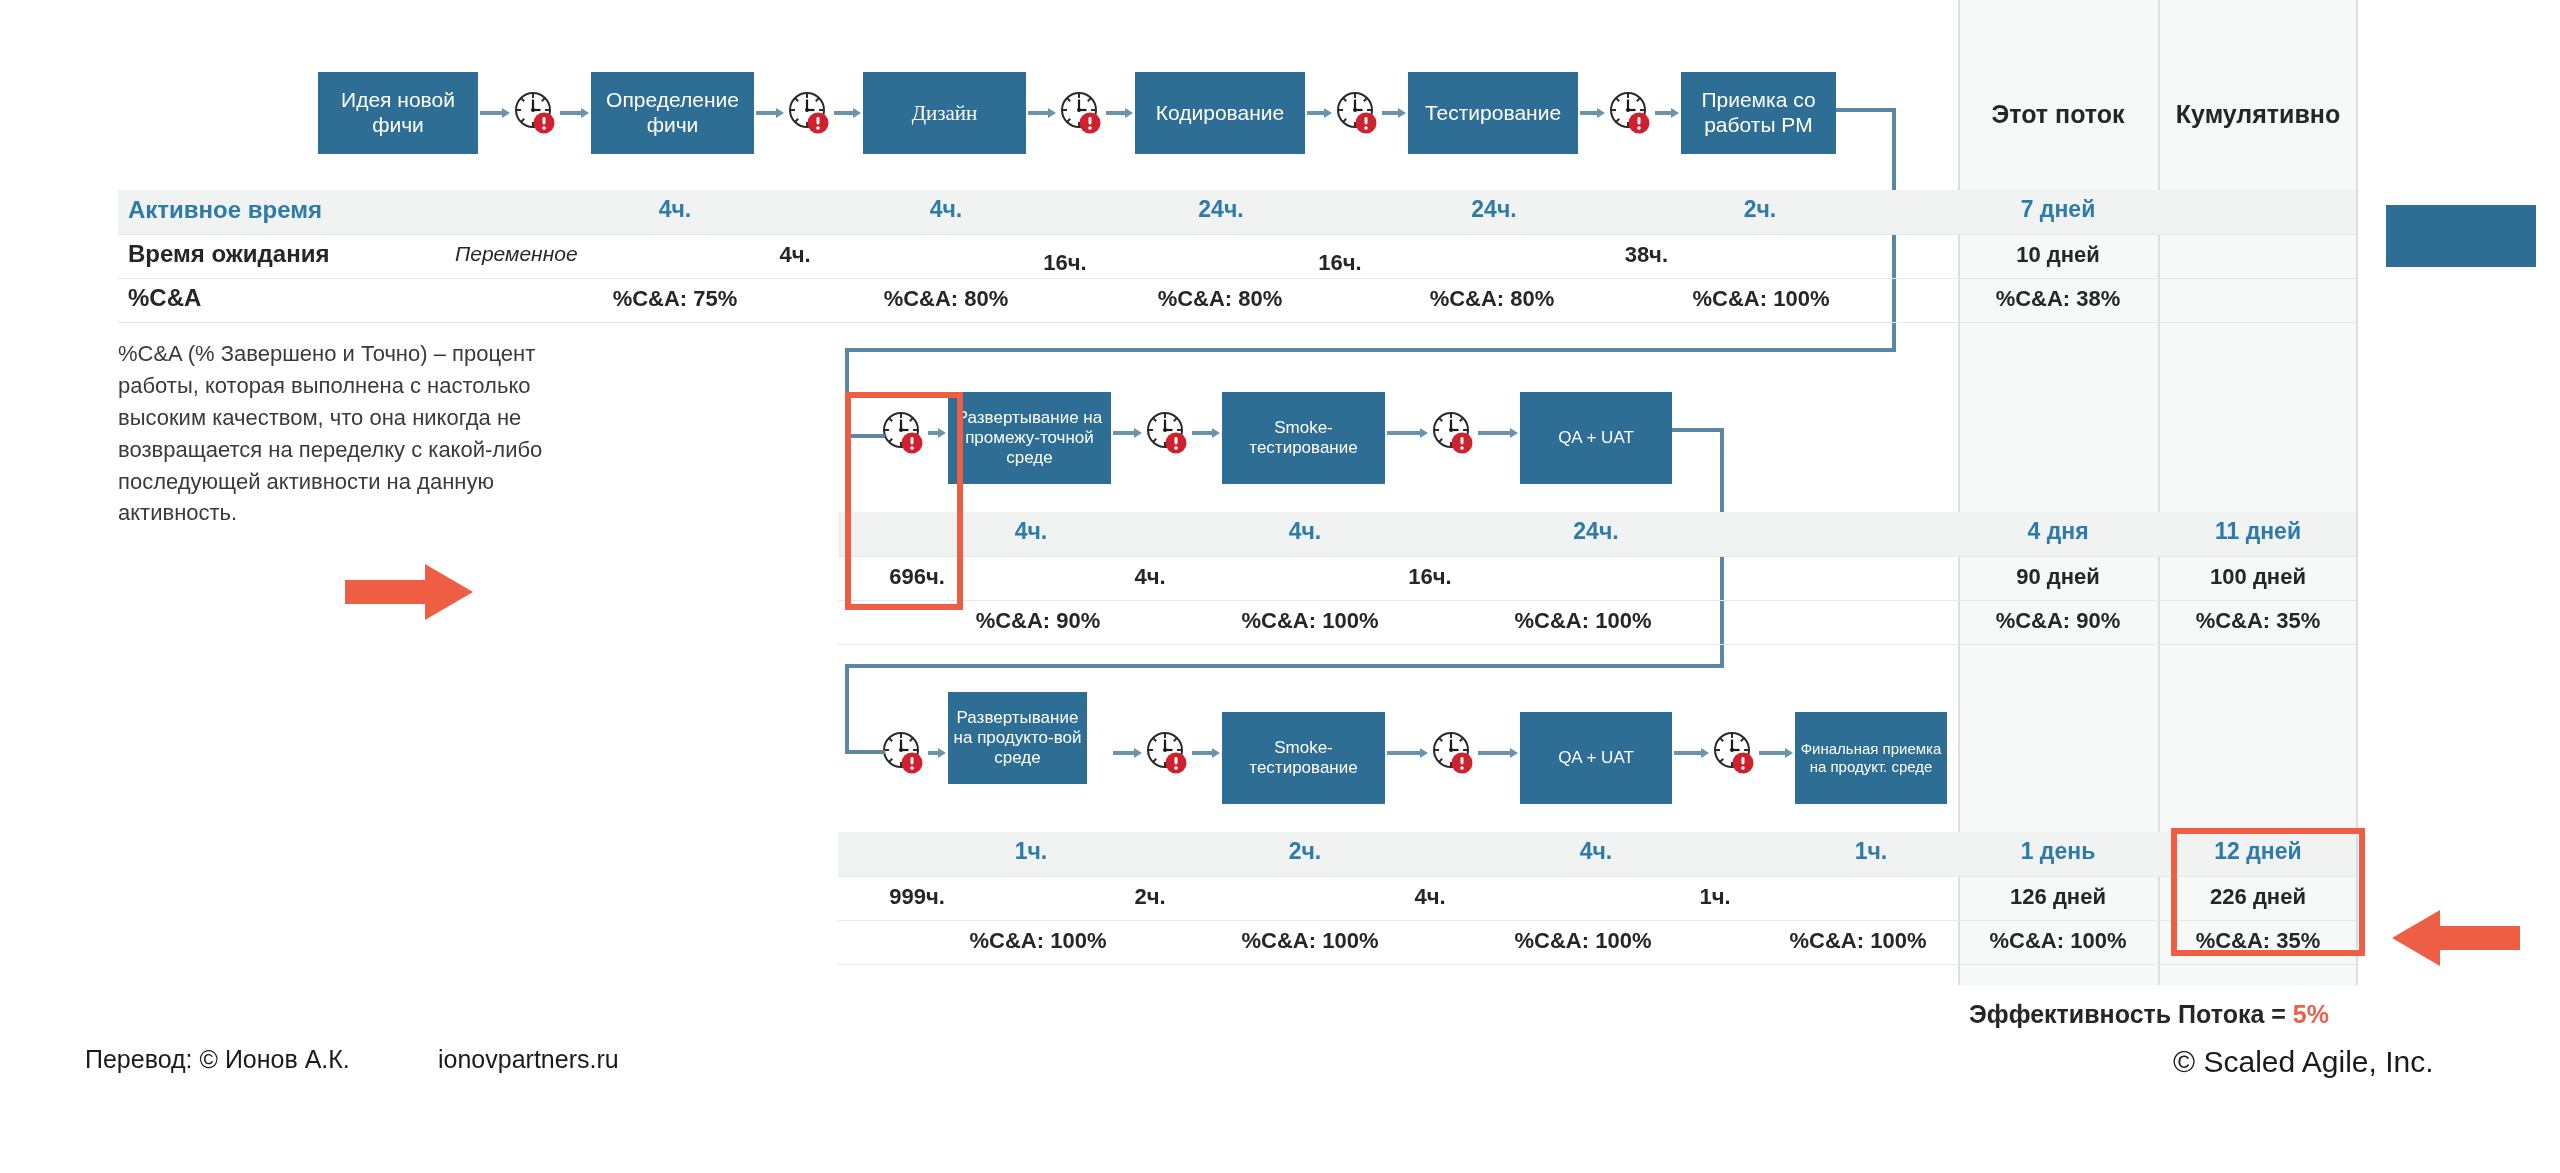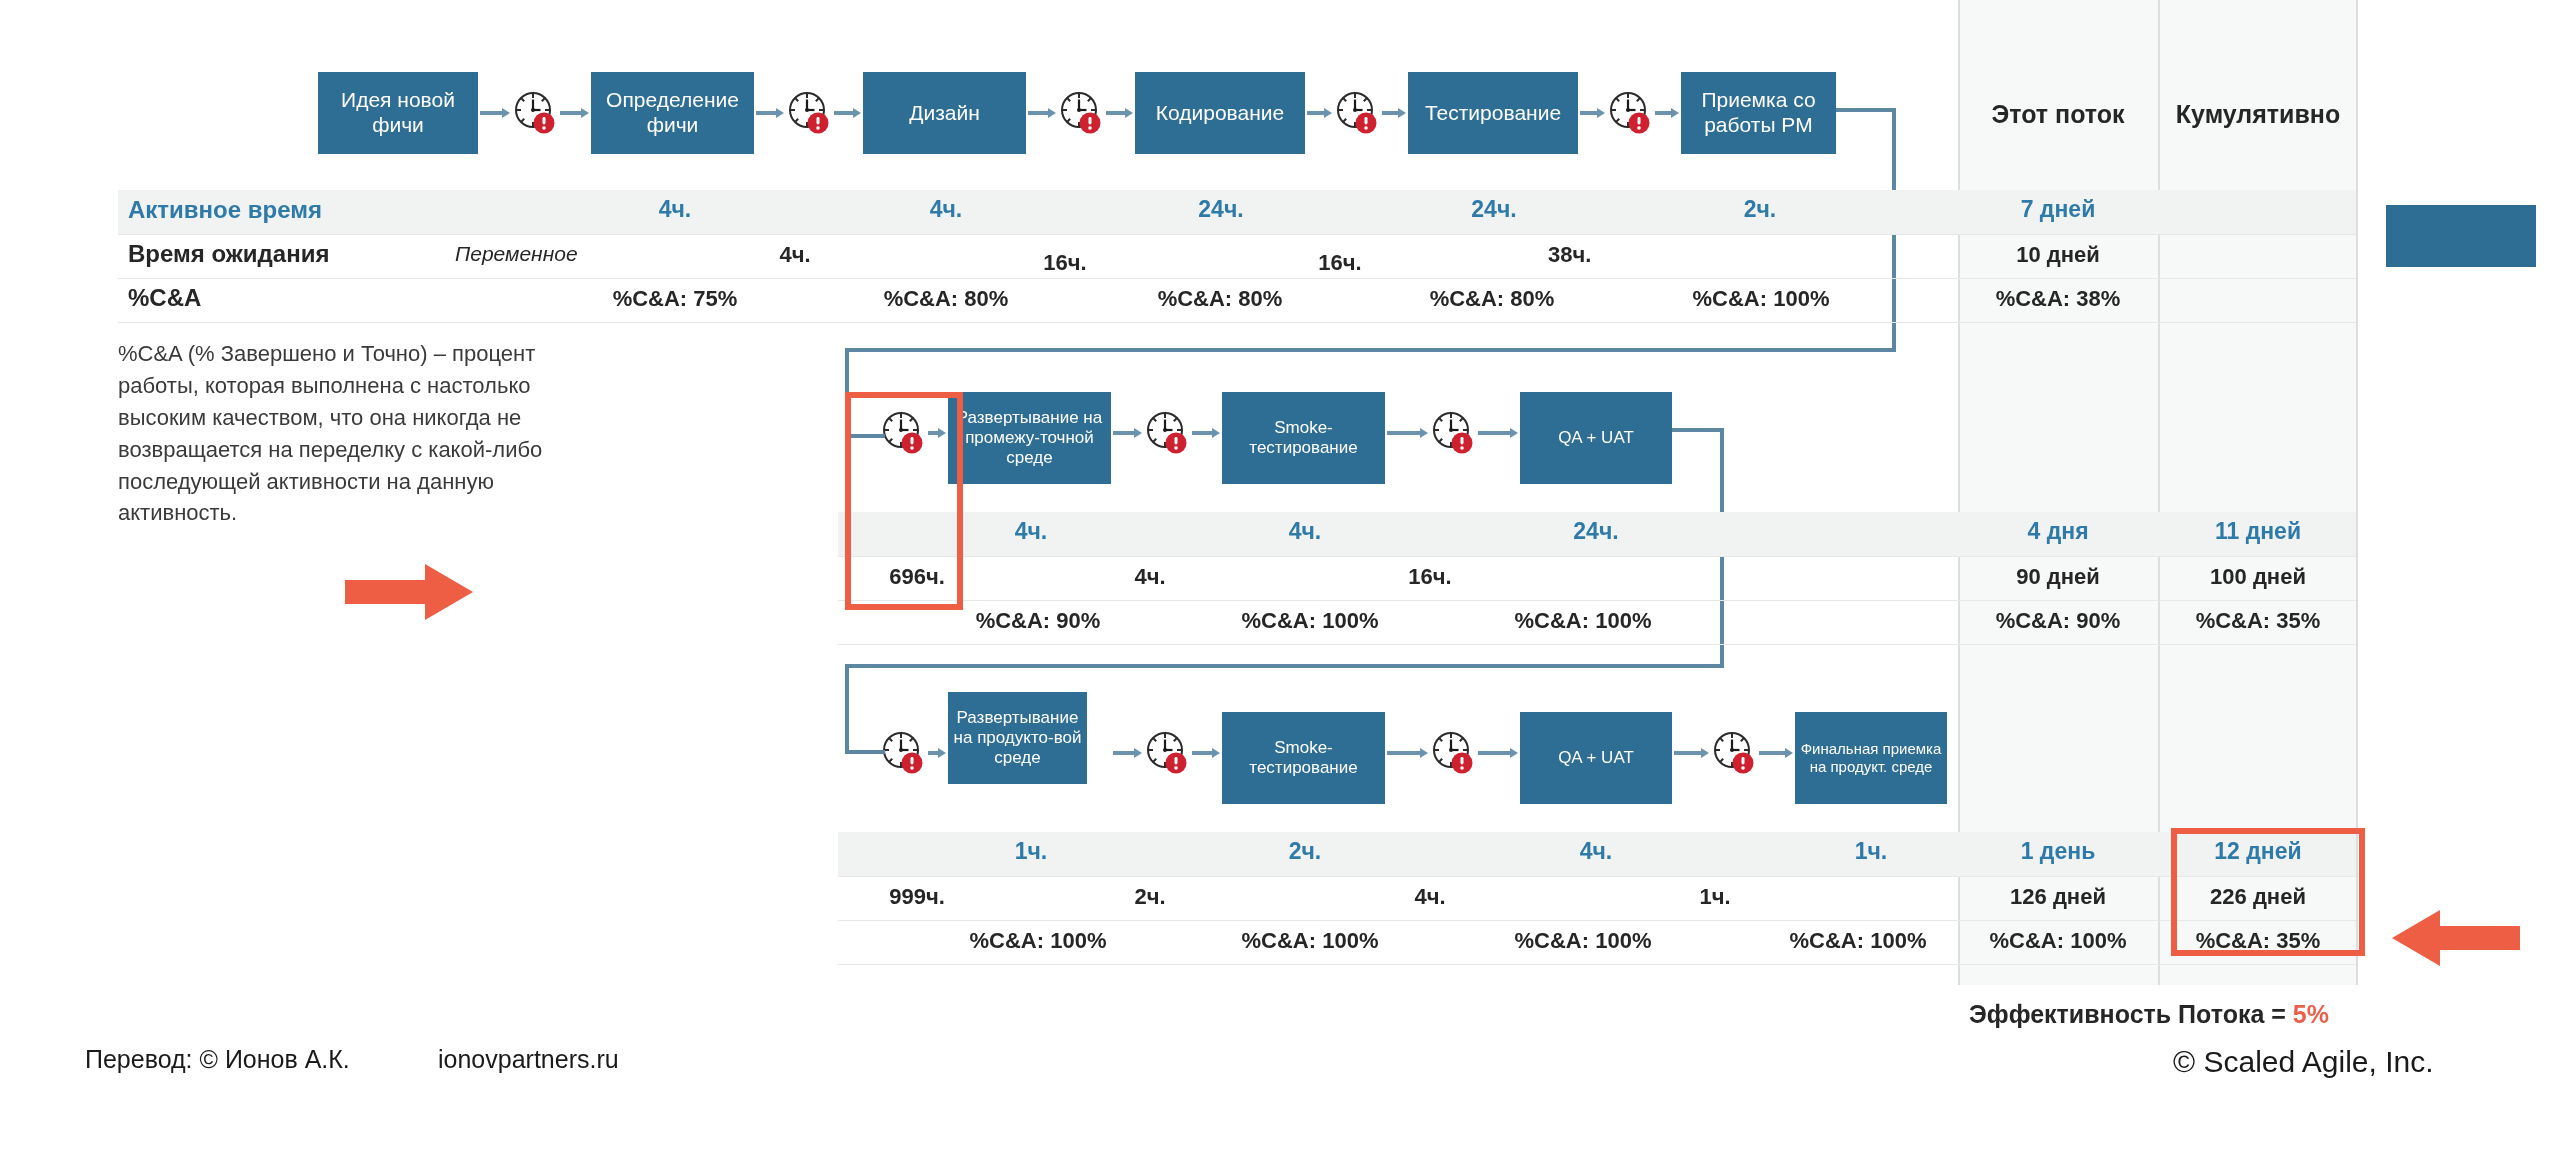--- a/index.html
+++ b/index.html
@@ -78,21 +78,21 @@
 <div class="colhdr" style="left:2158px;top:100px;width:200px;">Кумулятивно</div>
 
 <div class="navy-swatch" style="left:2386px;top:205px;width:150px;height:62px;"></div>
 
 <div class="pbox lvl1" style="left:318px;top:72px;width:160px;height:82px;">
   <span>Идея новой фичи</span>
 </div>
 <div class="pbox lvl1" style="left:591px;top:72px;width:163px;height:82px;">
   <span>Определение фичи</span>
 </div>
-<div class="pbox lvl1" style="left:863px;top:72px;width:163px;height:82px;">
+<div class="pbox lvl1" style="left:863px;top:72px;width:163px;height:82px;font-family:Liberation Serif, serif;">
   <span>Дизайн</span>
 </div>
 <div class="pbox lvl1" style="left:1135px;top:72px;width:170px;height:82px;">
   <span>Кодирование</span>
 </div>
 <div class="pbox lvl1" style="left:1408px;top:72px;width:170px;height:82px;">
   <span>Тестирование</span>
 </div>
 <div class="pbox lvl1" style="left:1681px;top:72px;width:155px;height:82px;">
   <span>Приемка со работы PM</span>
@@ -496,21 +496,21 @@
 <div class="cell t-active" style="left:595px;top:196px;width:160px;text-align:center;">4ч.</div>
 <div class="cell t-active" style="left:866px;top:196px;width:160px;text-align:center;">4ч.</div>
 <div class="cell t-active" style="left:1138px;top:196px;width:166px;text-align:center;">24ч.</div>
 <div class="cell t-active" style="left:1411px;top:196px;width:166px;text-align:center;">24ч.</div>
 <div class="cell t-active" style="left:1684px;top:196px;width:152px;text-align:center;">2ч.</div>
 
 <div class="cell italic" style="left:455px;top:242px;">Переменное</div>
 <div class="cell t-wait" style="left:735px;top:242px;width:120px;text-align:center;">4ч.</div>
 <div class="cell t-wait" style="left:1005px;top:250px;width:120px;text-align:center;">16ч.</div>
 <div class="cell t-wait" style="left:1280px;top:250px;width:120px;text-align:center;">16ч.</div>
-<div class="cell t-wait" style="left:1548px;top:242px;width:120px;text-align:left;">38ч.</div>
+<div class="cell t-wait" style="left:1548px;top:242px;width:120px;text-align:right;">38ч.</div>
 
 <div class="cell t-ca" style="left:587px;top:286px;width:176px;text-align:center;">%C&amp;A: 75%</div>
 <div class="cell t-ca" style="left:858px;top:286px;width:176px;text-align:center;">%C&amp;A: 80%</div>
 <div class="cell t-ca" style="left:1132px;top:286px;width:176px;text-align:center;">%C&amp;A: 80%</div>
 <div class="cell t-ca" style="left:1404px;top:286px;width:176px;text-align:center;">%C&amp;A: 80%</div>
 <div class="cell t-ca" style="left:1673px;top:286px;width:176px;text-align:center;">%C&amp;A: 100%</div>
 
 <div class="cell t-active" style="left:1958px;top:196px;width:200px;text-align:center;">7 дней</div>
 <div class="cell t-wait" style="left:1958px;top:242px;width:200px;text-align:center;">10 дней</div>
 <div class="cell t-ca" style="left:1958px;top:286px;width:200px;text-align:center;">%C&amp;A: 38%</div>

